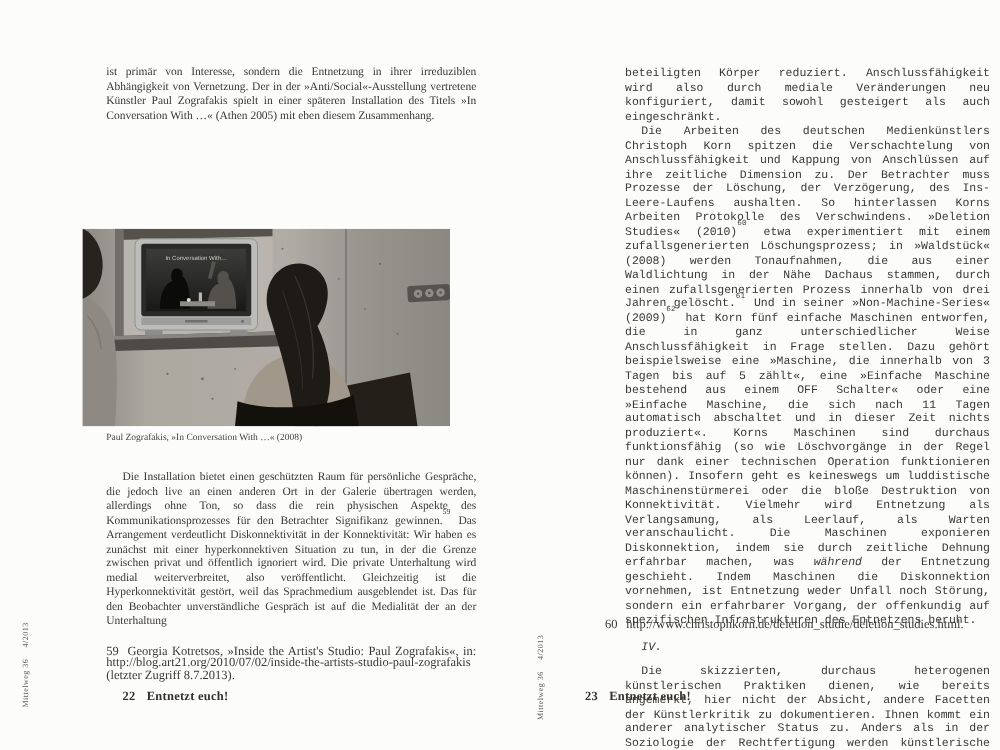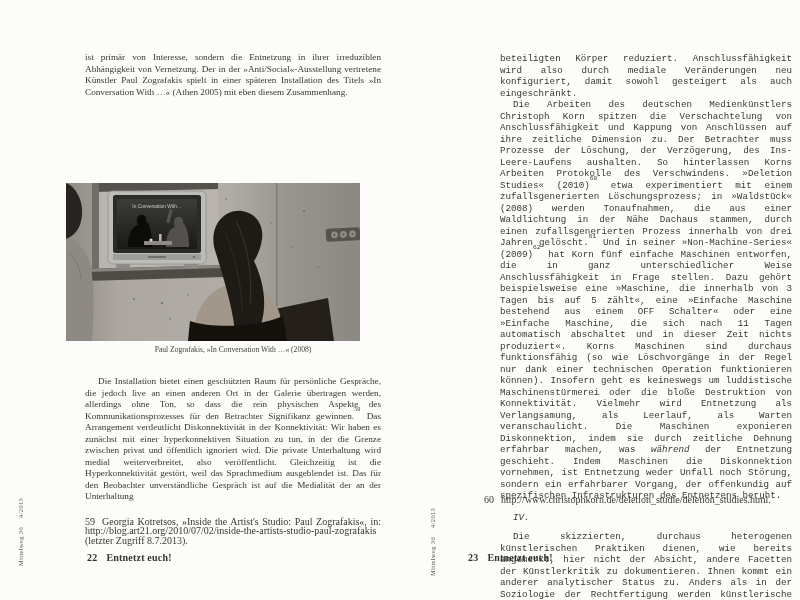--- a/index.html
+++ b/index.html
@@ -7,40 +7,40 @@
     width:800px;height:600px;position:relative;overflow:hidden;
     background:#fcfcfb;
     font-family:"Liberation Serif","DejaVu Serif",serif;
     color:#3a3733;
   }
   .abs{position:absolute;}
   p{margin:0;}
   .body-text{font-size:9.2px;line-height:11.5px;text-align:justify;}
   .indent{text-indent:13px;}
   sup.fnref{font-size:6.2px;line-height:0;position:relative;top:-3px;padding:0 1px 0 0;}
-  .caption{font-size:7.6px;color:#45423e;text-align:center;}
+  .caption{font-size:7.6px;color:#45423e;}
   .fn{font-size:10px;line-height:9.4px;text-align:justify;font-family:Liberation Serif, serif;}
   .fn .num{padding-right:7px;}
   .footer{font-size:10px;font-weight:bold;color:#35322e;letter-spacing:.2px;}
   .footer .num{margin-right:9px;}
   .spine{
     font-size:6.4px;color:#5c5955;white-space:nowrap;
     transform-origin:0 0;transform:rotate(-90deg);letter-spacing:.4px;
   }
   .spine .issue{margin-left:9px;}
   .heading-iv{font-style:italic;text-indent:13px;margin:10px 0 8px 0;}
   em.word{font-style:italic;}
   
   .lp-p1{left:85px;top:52px;width:296px;}
   .photo{left:66px;top:183px;width:294px;height:158px;margin:0;}
   .photo svg{display:block;}
   .lp-caption{left:85px;top:345px;width:296px;}
   .lp-p2{left:85px;top:376px;width:296px;}
   .lp-fn{left:85px;top:517px;width:296px;}
-  .lp-footer{left:87px;top:552px;}
+  .lp-footer{left:98px;top:552px;}
   .lp-spine{left:17px;top:566px;}
   
   .rp-body{left:500px;top:53px;width:292px;font-family:Liberation Mono, monospace;}
   .rp-fns{left:484px;top:495px;width:292px;}
   .rp-footer{left:468px;top:552px;}
   .rp-spine{left:429px;top:576px;}
 </style>
 </head>
 <body>
 

